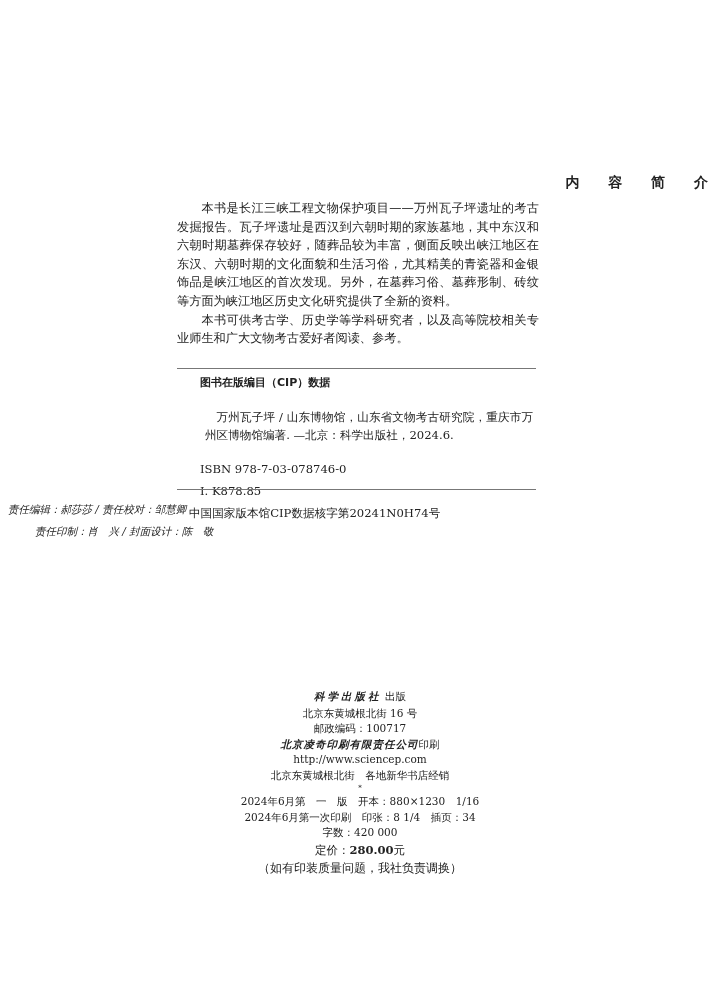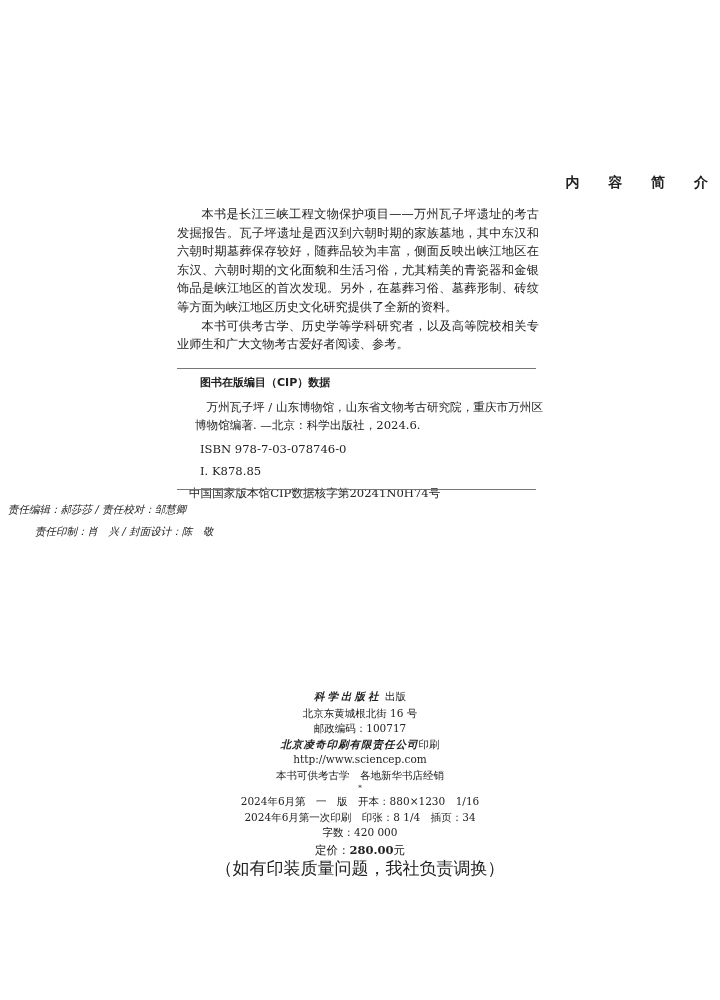--- a/index.html
+++ b/index.html
@@ -27,21 +27,21 @@
       width: 720px;
       text-align: right;
       font-size: 14px;
       font-weight: bold;
       letter-spacing: 12px;
       text-indent: 12px;
       font-family: "DejaVu Sans", "Liberation Sans", sans-serif;
     }
     .summary {
       position: absolute;
-      top: 205px;
+      top: 199px;
       left: 177px;
       width: 362px;
       font-size: 12.2px;
       line-height: 18.6px;
       text-align: justify;
     }
     .summary p {
       margin: 0;
       text-indent: 2em;
     }
@@ -61,21 +61,21 @@
       line-height: 18px;
     }
     .cip .cip-heading {
       font-family: "DejaVu Sans", "Liberation Sans", sans-serif;
       font-weight: bold;
       font-size: 11px;
       margin: 0 0 3px 11px;
     }
     .cip .cip-desc {
       text-indent: 1em;
-      margin: 6px;
+      margin: 16px;
       text-align: justify;
     }
     .cip .cip-line {
       margin: 0 0 0 11px;
     }
     .cip .cip-class {
       margin: 4px 0 4px 11px;
     }
     .cip .cip-number {
       margin: 4px 0 0 11px;
@@ -123,21 +123,21 @@
       white-space: pre;
     }
     .colophon .price {
       font-size: 11.5px;
       line-height: 18px;
     }
     .colophon .price b {
       font-weight: bold;
     }
     .colophon .notice {
-      font-size: 17px;
+      font-size: 12px;
       line-height: 18px;
     }
   </style>
 </head>
 <body>
 
 <div class="page">
 
   <div class="title">内 容 简 介</div>
 
@@ -166,21 +166,21 @@
   <div class="colophon">
     <div>
       <span class="pub-name">科学出版社</span><span> 出版</span>
     </div>
     <div>北京东黄城根北街 16 号</div>
     <div>邮政编码：100717</div>
     <div>
       <span class="printer-name">北京凌奇印刷有限责任公司</span><span>印刷</span>
     </div>
     <div>http://www.sciencep.com</div>
-    <div>本书可供考古学　各地新华书店经销</div>
+    <div>北京东黄城根北街　各地新华书店经销</div>
     <div class="star">*</div>
     <div class="row">2024年6月第　一　版　开本：880×1230　1/16</div>
     <div class="row">2024年6月第一次印刷　印张：8 1/4　插页：34</div>
     <div>字数：420 000</div>
     <div class="price">
       <span>定价：</span><b>280.00</b><span>元</span>
     </div>
     <div class="notice">（如有印装质量问题，我社负责调换）</div>
   </div>
 

